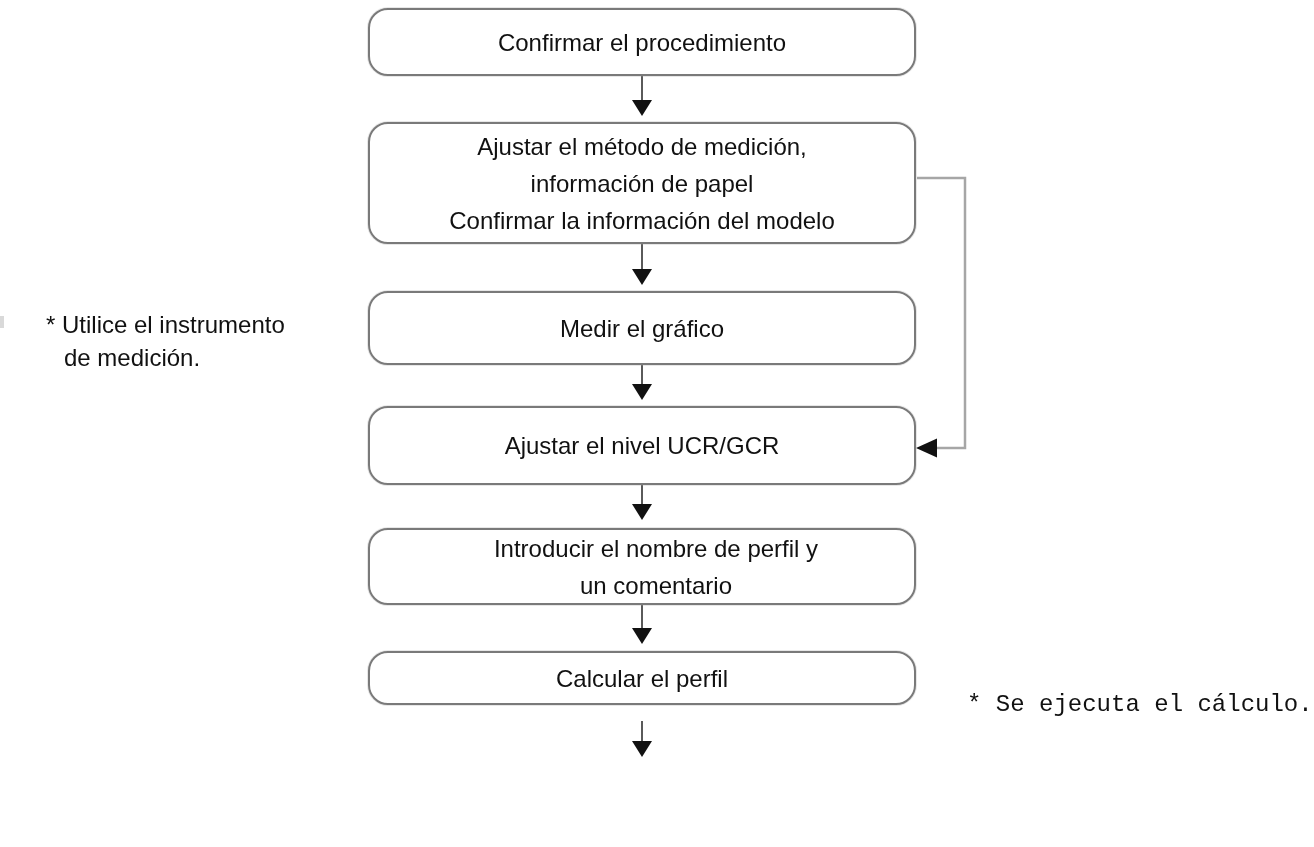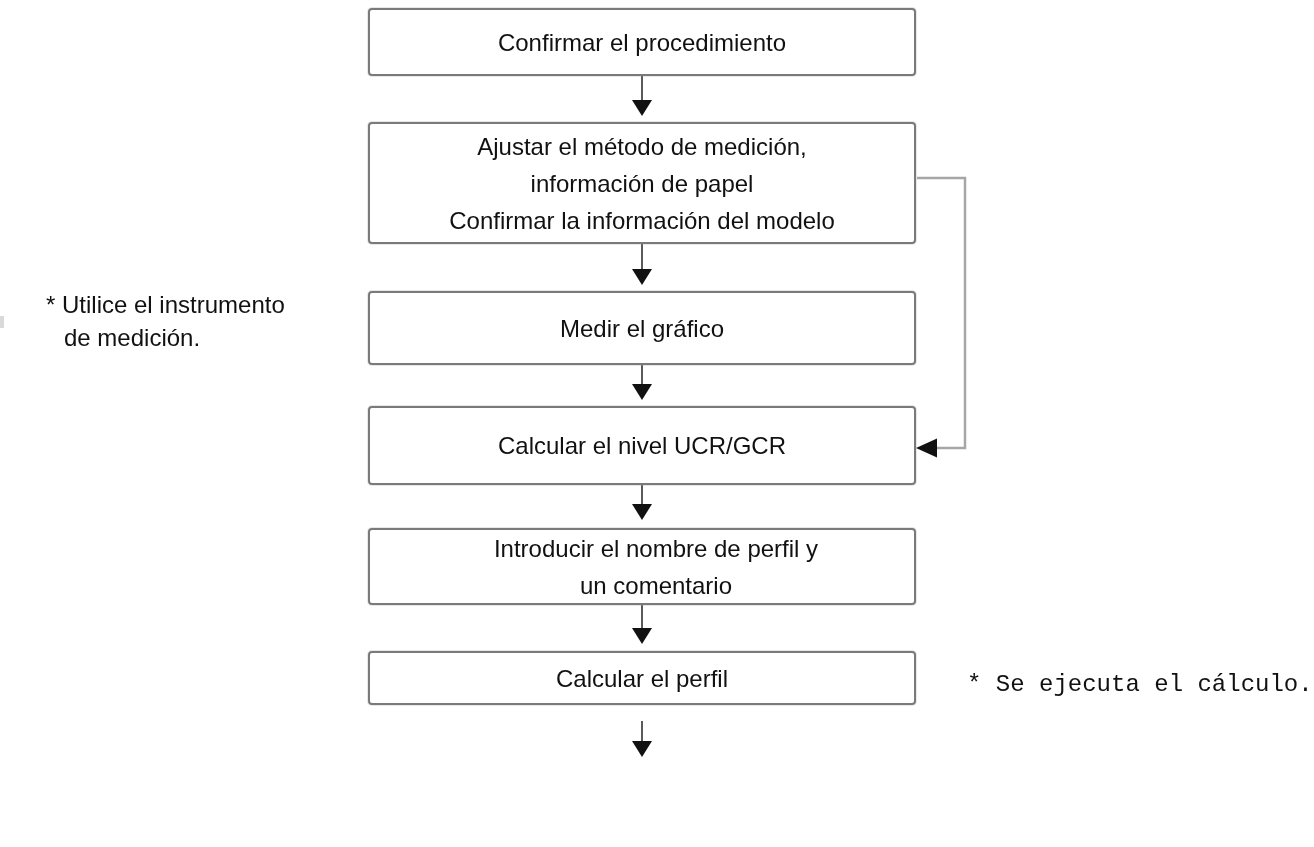--- a/index.html
+++ b/index.html
@@ -23,39 +23,40 @@
     height: 847px;
     pointer-events: none;
   }
   .step {
     position: absolute;
     left: 368px;
     width: 548px;
     box-sizing: border-box;
     background: #ffffff;
     border: 2px solid #7a7a7a;
-    border-radius: 4px;
+    border-radius: 20px;
     display: flex;
     align-items: center;
     justify-content: center;
     box-shadow: 0 0 0 1px rgba(160,160,160,0.25);
   }
   .step .label {
     white-space: pre-line;
     text-align: center;
     font-size: 24px;
     line-height: 37px;
     color: #111111;
   }
   .note {
     position: absolute;
     white-space: pre-line;
     font-size: 24px;
     line-height: 33px;
     color: #111111;
+    margin-top: 20px;
   }
   .note-left {
     left: 46px;
     top: 288px;
     text-indent: -18px;
     padding-left: 18px;
   }
   .note-right {
     left: 967px;
     top: 668px;
@@ -116,21 +117,21 @@
     <span class="label">Ajustar el método de medición,
 información de papel
 Confirmar la información del modelo</span>
   </div>
 
   <div class="step" style="top:291px; height:74px;">
     <span class="label">Medir el gráfico</span>
   </div>
 
   <div class="step" style="top:406px; height:79px;">
-    <span class="label">Calcular el nivel UCR/GCR</span>
+    <span class="label">Ajustar el nivel UCR/GCR</span>
   </div>
 
   <div class="step" style="top:528px; height:77px;padding-left:28px;">
     <span class="label">Introducir el nombre de perfil y
 un comentario</span>
   </div>
 
   <div class="step" style="top:651px; height:54px;">
     <span class="label">Calcular el perfil</span>
   </div>

